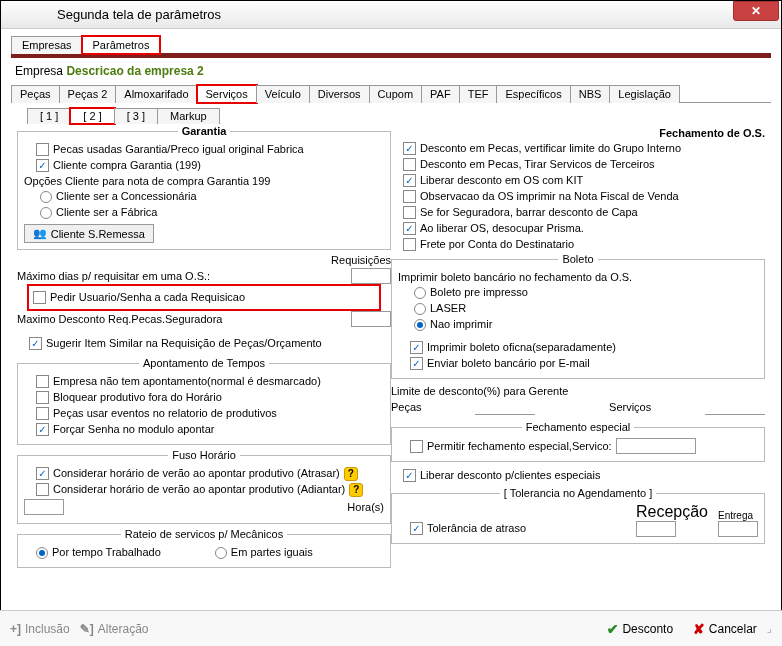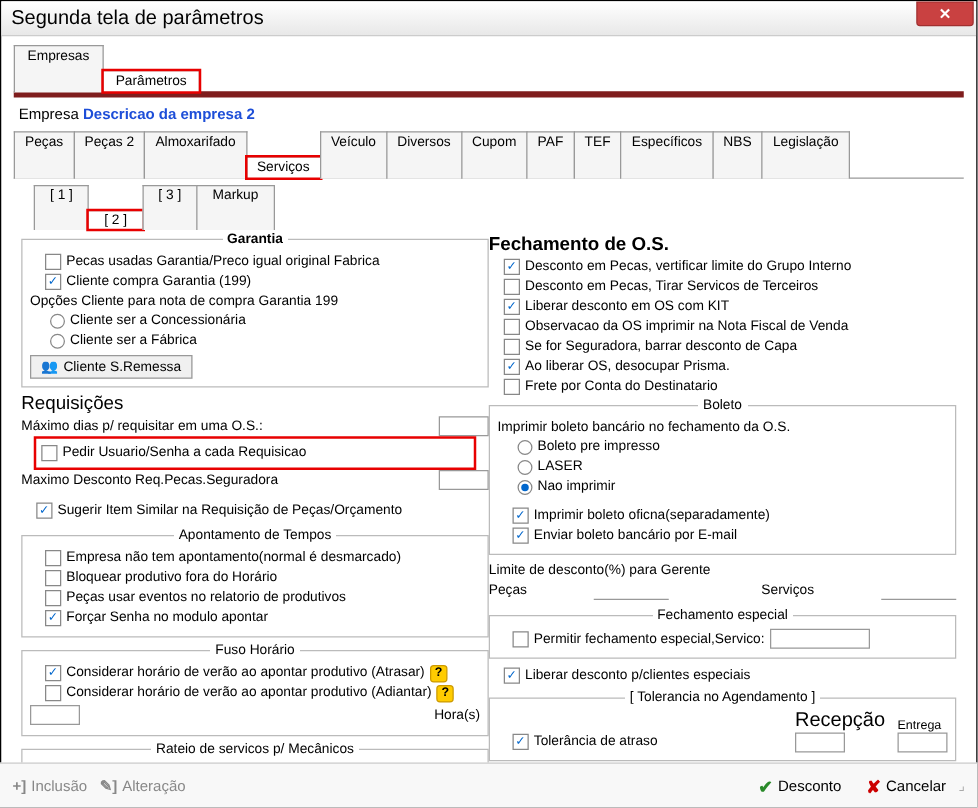--- a/index.html
+++ b/index.html
@@ -1,47 +1,47 @@
 <!DOCTYPE html>
 <html><head>
 <meta charset="utf-8">
 <style>
 * { box-sizing: border-box; margin: 0; padding: 0; }
 body { font-family: "Segoe UI", Tahoma, sans-serif; font-size: 11px; background: #fff; color: #000; width: 782px; height: 646px; overflow: hidden; border: 1px solid #000; }
 .titlebar { background: linear-gradient(#fff,#e8e8e8); height: 28px; display: flex; align-items: center; padding: 0 0 0 8px; border-bottom: 1px solid #ccc; }
-.titlebar-text { flex: 1; font-size: 16px; }
+.titlebar-text { flex: 1; font-size: 13px; margin-left: 48px; }
 .close-btn { width: 46px; height: 20px; background: #c94141; color: #fff; display: flex; align-items: center; justify-content: center; font-size: 12px; border: 1px solid #a03030; border-radius: 0 0 3px 3px; margin-right: 2px; margin-top: -8px; font-weight: bold; }
 .outer-pad { padding: 6px 10px 0 10px; }
 .tabrow { display: flex; border-bottom: 5px solid #7f1d1d; }
 .tab { padding: 2px 10px; border: 1px solid #999; border-bottom: none; background: #f5f5f5; margin-right: -1px; position: relative; top: 1px; cursor: pointer; }
 .tab.active { background: #fff; border-bottom: 1px solid #fff; }
-.tab.highlight { outline: 2px solid #e80000; outline-offset: -1px; margin-top: 20px; }
+.tab.highlight { outline: 2px solid #e80000; outline-offset: -1px; }
 .empresa-line { padding: 6px 4px 4px 4px; font-size: 12px; }
-.empresa-line .desc { color: #1d4ed8; font-weight: bold; }
+.empresa-line .desc { color: #4d7c0f; font-weight: bold; }
 .subtabs { display: flex; border-bottom: 1px solid #999; margin-top: 2px; }
 .subtabs .tab { padding: 2px 8px; font-size: 11px; }
 .numtabs { display: flex; margin: 4px 0 2px 16px; }
 .numtabs .tab { padding: 1px 12px; }
 .main-area { display: flex; gap: 0; padding: 0 6px; }
 .col { flex: 1; }
 fieldset { border: 1px solid #bbb; padding: 4px 6px 6px 6px; margin-bottom: 4px; position: relative; }
 fieldset > legend { padding: 0 4px; text-align: center; font-size: 11px; }
 .chk-row { display: flex; align-items: center; gap: 4px; margin: 1px 12px; line-height: 15px; }
 .chk { width: 13px; height: 13px; border: 1px solid #888; display: inline-flex; align-items: center; justify-content: center; font-size: 10px; color: #0066cc; background: #fff; }
 .chk.checked::after { content: "✓"; }
 .radio { width: 12px; height: 12px; border: 1px solid #888; border-radius: 50%; display: inline-flex; align-items: center; justify-content: center; background: #fff; }
 .radio.checked::after { content: ""; width: 6px; height: 6px; background: #0066cc; border-radius: 50%; }
 .indent { margin-left: 16px; }
 .btn { border: 1px solid #999; background: #f0f0f0; padding: 2px 8px; display: inline-flex; align-items: center; gap: 4px; cursor: pointer; }
 .input-sm { border: 1px solid #999; height: 16px; width: 40px; background: #fff; }
 .input-md { border: 1px solid #999; height: 16px; width: 80px; background: #fff; }
 .input-line { border: none; border-bottom: 1px solid #999; height: 16px; width: 60px; background: transparent; }
 .highlight-box { outline: 2px solid #e80000; outline-offset: 0; }
 .help { width: 14px; height: 14px; background: #ffcc00; border: 1px solid #cc9900; border-radius: 3px; display: inline-flex; align-items: center; justify-content: center; font-weight: bold; color: #000; font-size: 10px; }
-.section-title { text-align: left; font-size: 15px; margin: 2px 0; }
+.section-title { text-align: right; font-size: 11px; margin: 2px 0; }
 .footer { position: absolute; bottom: 0; left: 0; right: 0; height: 36px; border-top: 1px solid #ccc; display: flex; align-items: center; padding: 0 10px; background: #f8f8f8; }
 .footer-left { flex: 1; display: flex; gap: 10px; color: #888; }
 .footer-btn { display: flex; align-items: center; gap: 4px; cursor: pointer; font-size: 12px; }
 .icon-plus { color: #888; font-weight: bold; }
 .icon-check { color: #2a8a2a; font-size: 14px; font-weight: bold; }
 .icon-x { color: #c00; font-size: 14px; font-weight: bold; }
 .label-row { display: flex; align-items: center; gap: 6px; margin: 2px 0; justify-content: space-between; }
 .group-label { font-size: 11px; margin: 2px 0; }
 .tight legend { font-size: 11px; }
 </style>

